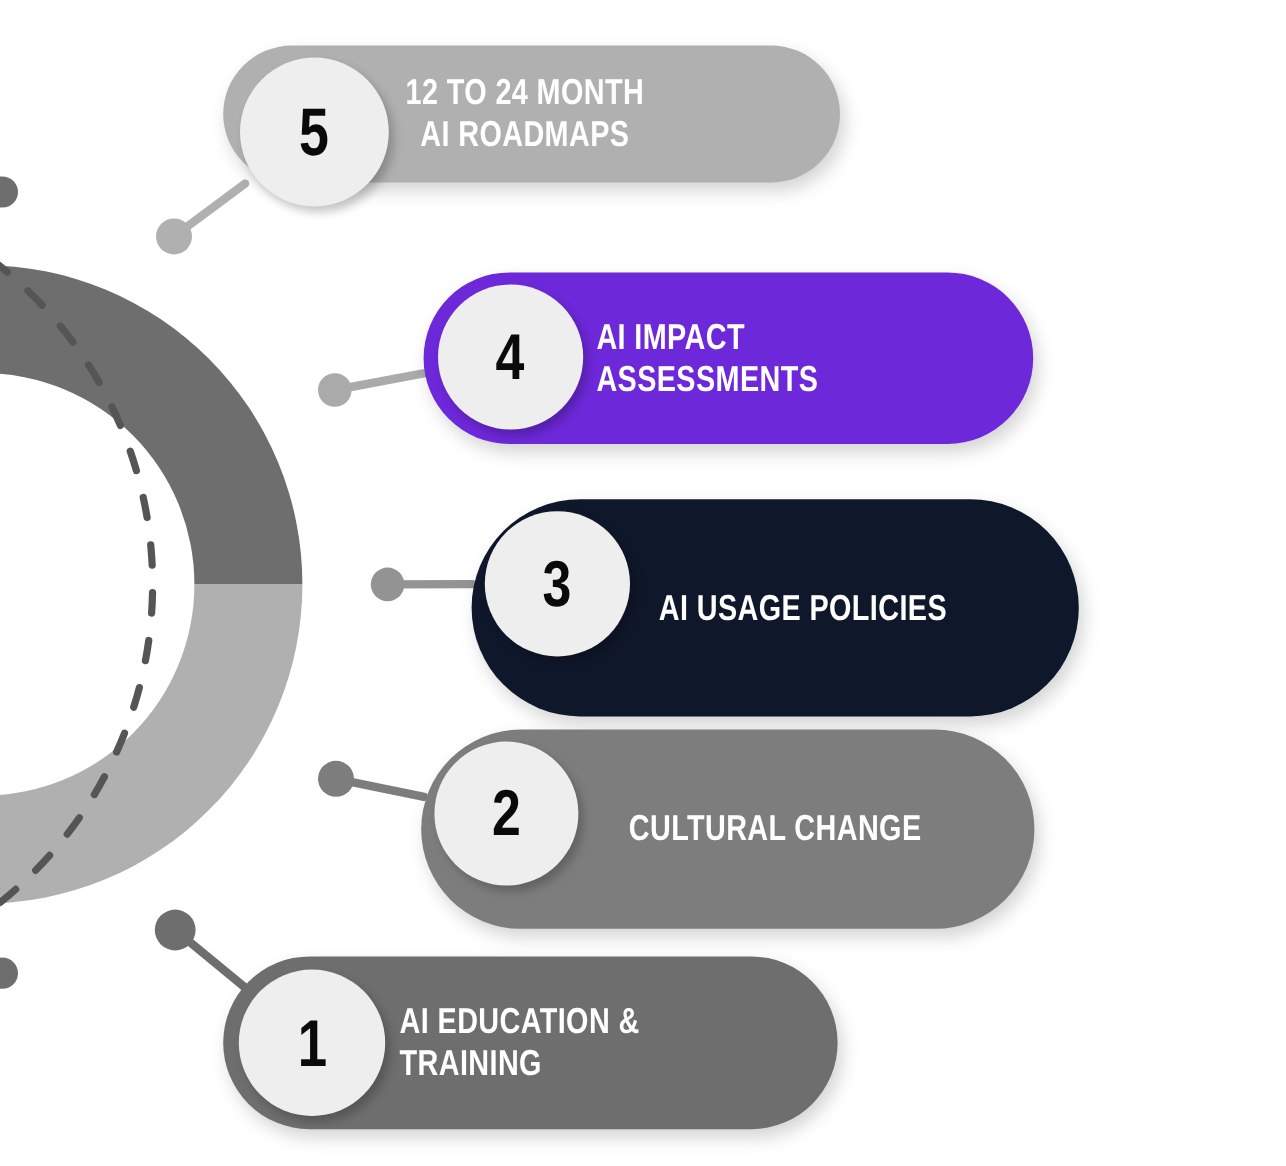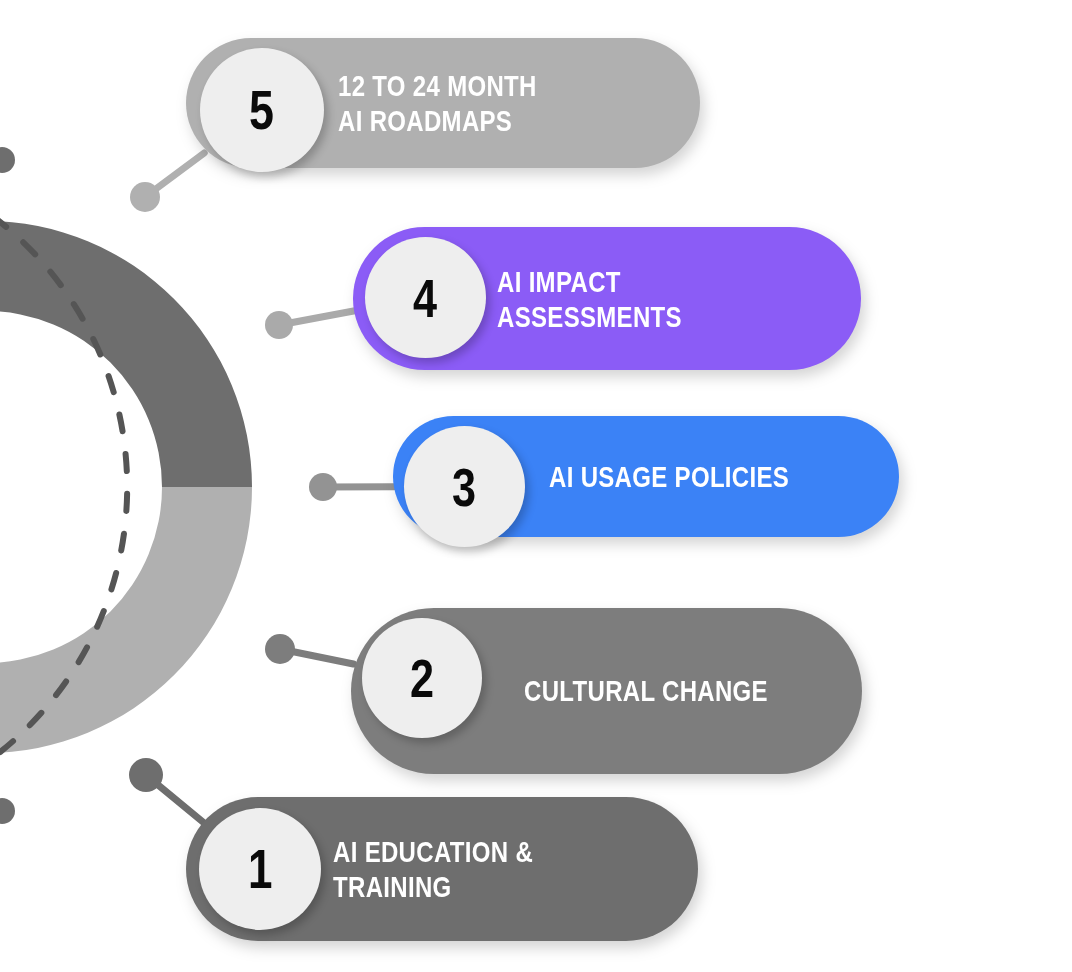--- a/index.html
+++ b/index.html
@@ -92,34 +92,34 @@
         <circle cx="279" cy="325" r="14" fill="#aaaaaa"></circle>
         <circle cx="323" cy="487" r="14" fill="#939393"></circle>
         <circle cx="280" cy="649" r="15" fill="#7d7d7d"></circle>
         <circle cx="146" cy="775" r="17" fill="#6e6e6e"></circle>
         <circle cx="2" cy="160" r="13" fill="#6e6e6e"></circle>
         <circle cx="2" cy="811" r="13" fill="#6e6e6e"></circle>
       </g>
   </svg>
 
   <div id="steps-host">
-      <div class="step" style="left: 186px; top: 38px; width: 514px; height: 130px; background: rgb(176, 176, 176);">
+      <div class="step" style="left: 186px; top: 38px; width: 514px; height: 114px; background: rgb(176, 176, 176); text-align: center;">
         <div class="step-label" style="left: 152px; font-size: 30px; top: 50%; transform: translateY(-50%) scaleX(0.8);">12 TO 24 MONTH
 AI ROADMAPS</div>
       </div>
       <div class="step-badge" style="left: 200px; top: 48px; width: 124px; height: 124px; font-size: 56px;">
         <span class="step-badge-num">5</span>
       </div>
-      <div class="step" style="left: 353px; top: 227px; width: 508px; height: 143px; background: #8b5cf6;">
+      <div class="step" style="left: 353px; top: 227px; width: 508px; height: 143px; background: #6d28d9;">
         <div class="step-label" style="left: 144px; font-size: 30px; top: 50%; transform: translateY(-50%) scaleX(0.8);">AI IMPACT ASSESSMENTS</div>
       </div>
       <div class="step-badge" style="left: 365px; top: 237px; width: 121px; height: 121px; font-size: 54px;">
         <span class="step-badge-num">4</span>
       </div>
-      <div class="step" style="left: 393px; top: 416px; width: 506px; height: 121px; background: #3b82f6;">
+      <div class="step" style="left: 393px; top: 416px; width: 506px; height: 181px; background: #0f172a;">
         <div class="step-label" style="left: 156px; font-size: 30px; top: 50%; transform: translateY(-50%) scaleX(0.8);">AI USAGE POLICIES</div>
       </div>
       <div class="step-badge" style="left: 404px; top: 426px; width: 121px; height: 121px; font-size: 54px;">
         <span class="step-badge-num">3</span>
       </div>
       <div class="step" style="left: 351px; top: 608px; width: 511px; height: 166px; background: rgb(125, 125, 125);">
         <div class="step-label" style="left: 173px; font-size: 30px; top: 50%; transform: translateY(-50%) scaleX(0.8);">CULTURAL CHANGE</div>
       </div>
       <div class="step-badge" style="left: 362px; top: 618px; width: 120px; height: 120px; font-size: 54px;">
         <span class="step-badge-num">2</span>

